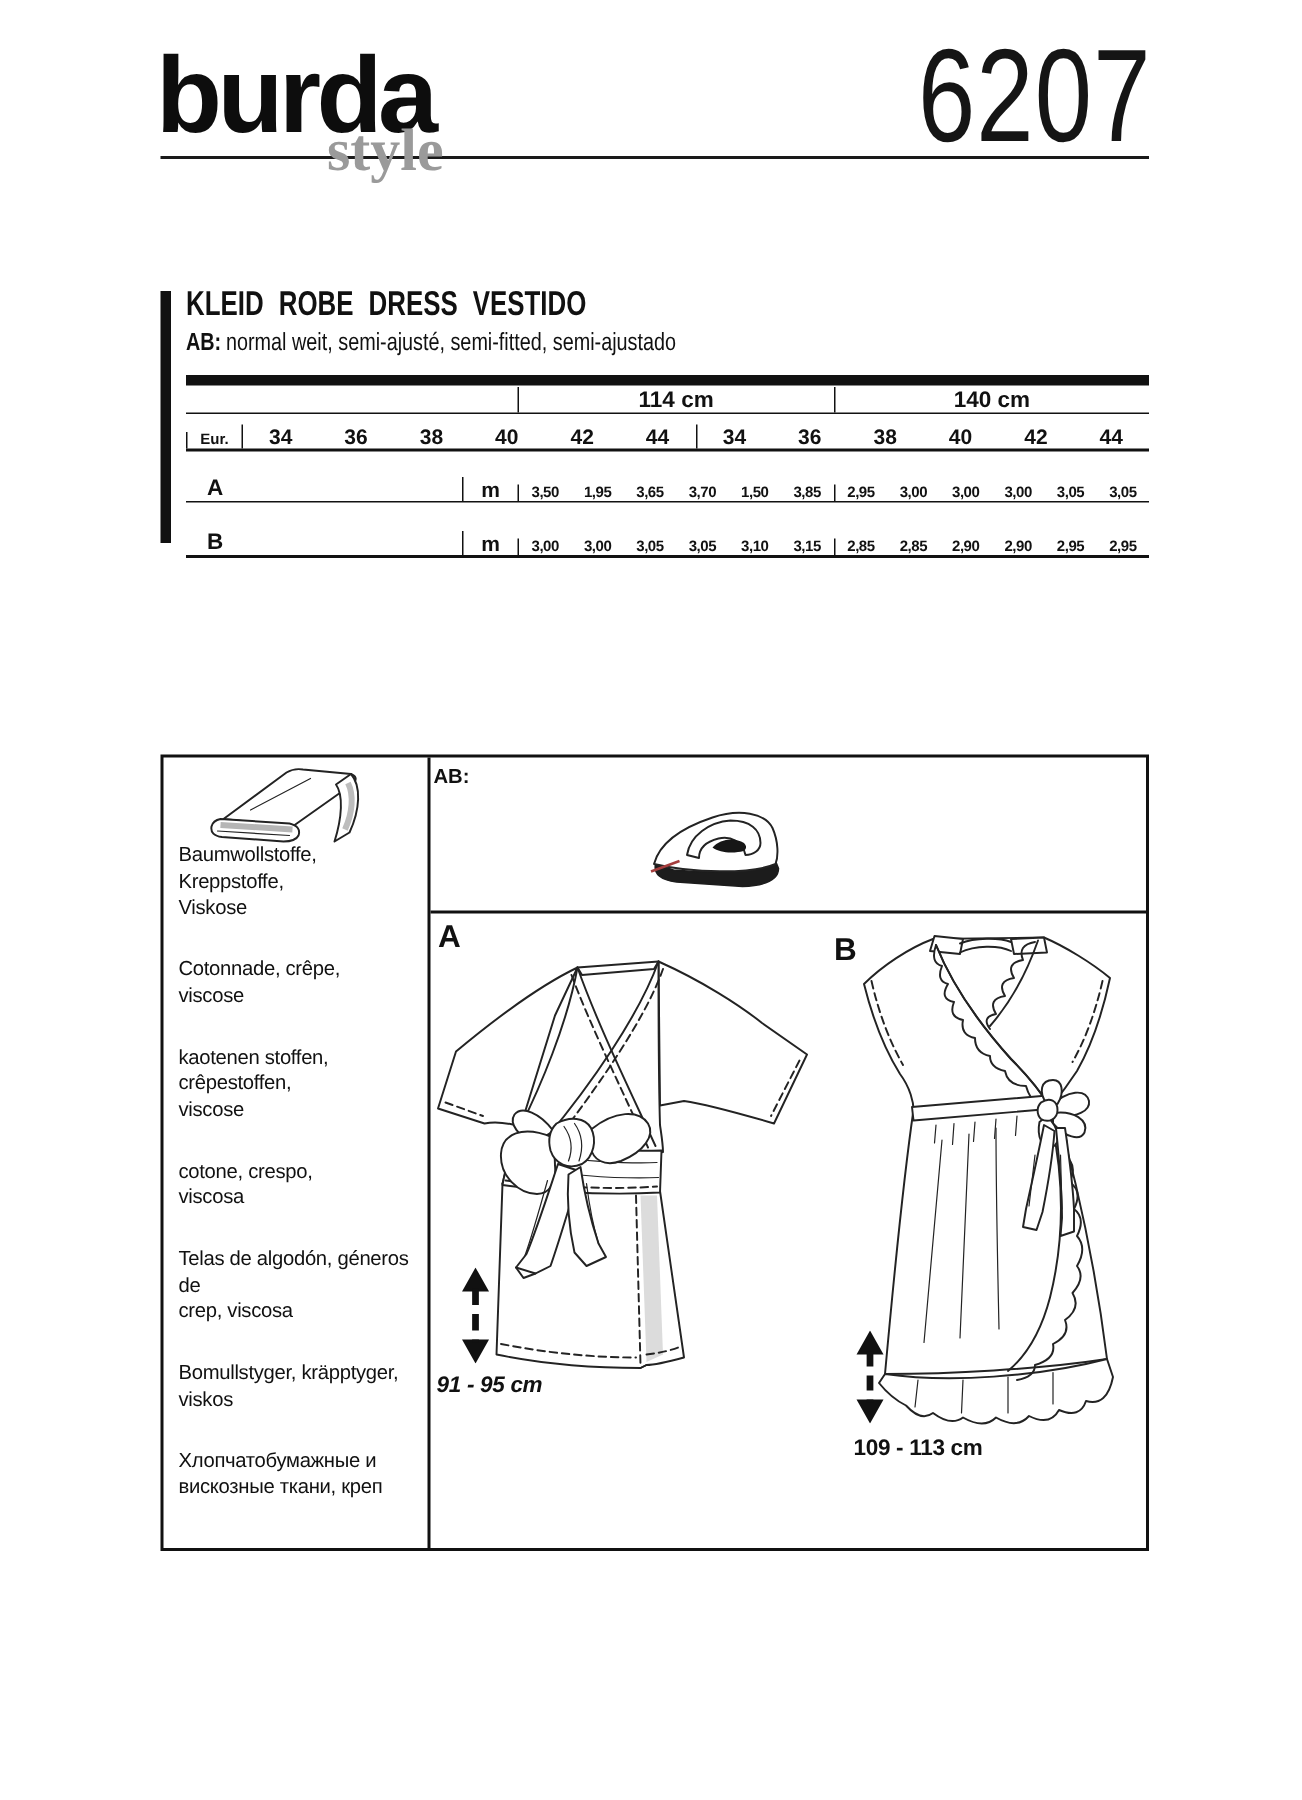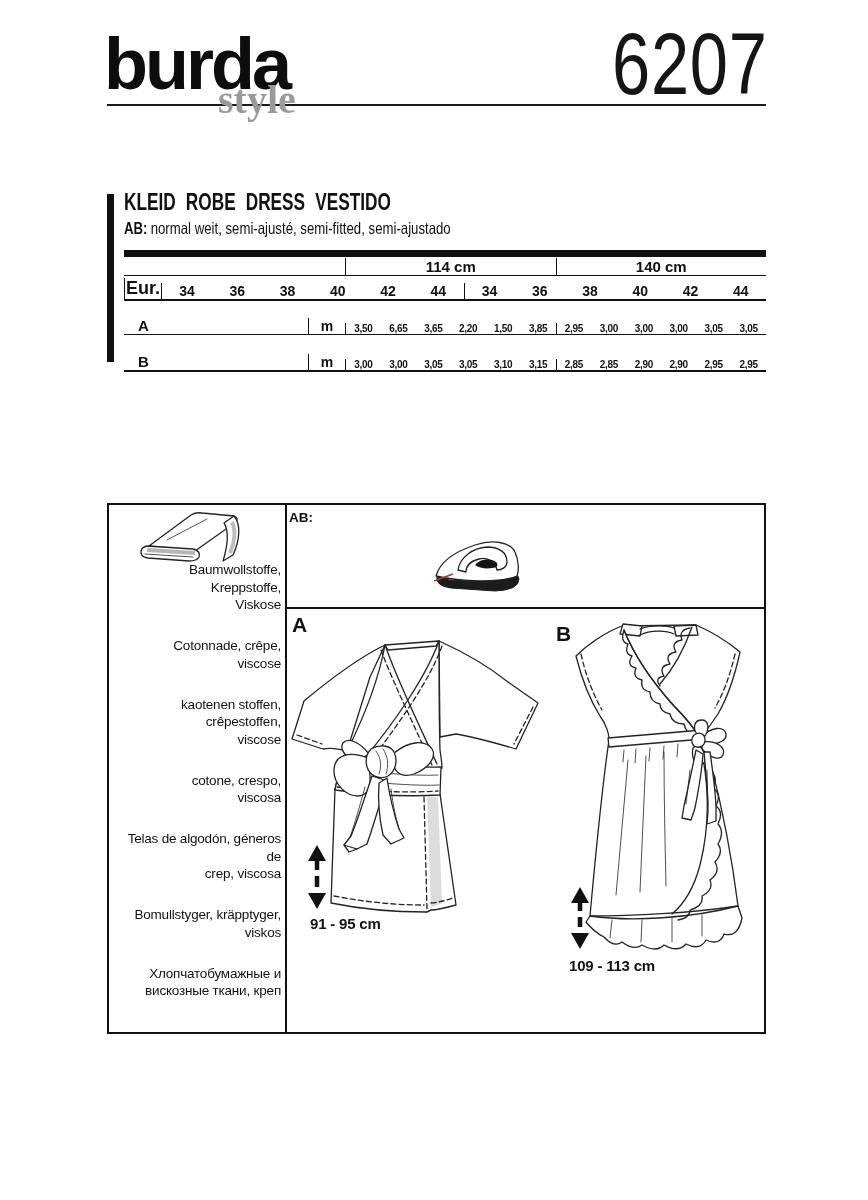--- a/index.html
+++ b/index.html
@@ -27,31 +27,31 @@
   .trow.r1{height:18px;border-bottom:1.5px solid #111;}
   .trow.r2{height:23px;border-bottom:2.5px solid #111;}
   .trow.r3{height:33px;border-bottom:1.5px solid #111;}
   .trow.r4{height:35px;border-bottom:2px solid #111;}
   .c-label{width:184px;display:flex;align-items:center;}
   .c-eur{width:36px;border-left:1.5px solid #111;display:flex;align-items:center;justify-content:center;}
   .c-g{flex:1;border-left:1.5px solid #111;display:flex;align-items:center;}
   .c-g .cell{flex:1;text-align:center;}
   .ftable .hdr-group{width:100%;text-align:center;font-size:15px;font-weight:bold;}
   .ftable .hdr-label{font-size:13px;font-weight:bold;word-spacing:4px;letter-spacing:-.2px;padding-left:1px;white-space:nowrap;}
-  .ftable .hdr-eur{font-size:18px;font-weight:bold;}
+  .ftable .hdr-eur{font-size:10px;font-weight:bold;}
   .ftable .size{font-size:14px;font-weight:bold;}
   .ftable .rlab{font-size:15px;font-weight:bold;padding-left:14px;}
   .ftable .unit{font-size:14px;font-weight:bold;}
   .ftable .val{font-size:10px;font-weight:bold;letter-spacing:-.3px;}
 
   
   .info-box{left:107px;top:503px;width:659px;height:531px;border:2px solid #111;box-sizing:border-box;}
   .left-col{position:absolute;left:0;top:0;width:176px;height:100%;border-right:2px solid #111;box-sizing:content-box;}
   .fabric-list{position:absolute;left:10px;top:56px;width:162px;}
-  .fabric-list p{margin:0 0 23.5px 0;font-size:13.5px;line-height:17.5px;letter-spacing:-.2px;text-align:right;}
+  .fabric-list p{margin:0 0 23.5px 0;font-size:13.5px;line-height:17.5px;letter-spacing:-.2px;}
   .interfacing-label{left:180px;top:5px;font-size:13.5px;font-weight:bold;}
   .interfacing-lines{left:206px;top:5px;font-size:13.5px;line-height:18.5px;letter-spacing:-.1px;}
   .divider-h{left:178px;top:102px;right:0;height:2px;background:#111;}
   .view-label{font-size:21px;font-weight:bold;}
   .length-label{font-size:15px;font-weight:bold;letter-spacing:-.2px;white-space:nowrap;}
 
   .footer-line{left:106px;top:1046px;font-size:16.5px;letter-spacing:-.1px;color:#151515;white-space:nowrap;}
 
   svg{display:block;}
   .sk{stroke:#232323;fill:none;stroke-width:1.3;stroke-linecap:round;stroke-linejoin:round;}
@@ -109,23 +109,23 @@
     </div>
     <div class="trow r3">
       <div class="c-label">
           <span class="rlab">A</span>
         </div>
       <div class="c-eur">
           <span class="unit">m</span>
         </div>
       <div class="c-g">
           <div class="cell val">3,50</div>
-          <div class="cell val">6,65</div>
+          <div class="cell val">1,95</div>
           <div class="cell val">3,65</div>
-          <div class="cell val">2,20</div>
+          <div class="cell val">3,70</div>
           <div class="cell val">1,50</div>
           <div class="cell val">3,85</div>
         </div>
       <div class="c-g">
           <div class="cell val">2,95</div>
           <div class="cell val">3,00</div>
           <div class="cell val">3,00</div>
           <div class="cell val">3,00</div>
           <div class="cell val">3,05</div>
           <div class="cell val">3,05</div>
@@ -225,21 +225,21 @@
       <path class="skw" d="M97,141 C100,162 105,180 109,192 L114,201 L101,207 L93,198 C89,180 88,160 89,146 Z"></path>
       <path class="sk thin" d="M75,150 C70,168 65,186 60,200 M101,152 C103,168 106,182 109,192"></path>
       <path class="skw" d="M81,112 C90,107 100,108 104,115 C108,123 106,134 98,139 C89,143 80,139 77,130 C75,122 77,116 81,112 Z"></path>
       <path class="sk thin" d="M86,114 C91,121 92,129 89,137 M93,112 C98,119 99,128 96,137"></path>
     </svg>
     <svg class="abs" style="left:198px;top:340px;" width="20" height="64" viewBox="0 0 20 64">
       <path d="M10,0 L1,16 L19,16 Z" fill="#111"></path>
       <path d="M10,64 L1,48 L19,48 Z" fill="#111"></path>
       <line x1="10" y1="14" x2="10" y2="50" stroke="#111" stroke-width="4.5" stroke-dasharray="11 6"></line>
     </svg>
-    <div class="abs length-label" style="left:201px;top:410px;">91 - 95 cm</div>
+    <div class="abs length-label" style="left:182px;top:410px;font-style:italic;">91 - 95 cm</div>
 
     <div class="abs view-label" style="left:447px;top:117px;">B</div>
     <svg class="abs" style="left:463px;top:115px;" width="172" height="332" viewBox="0 0 172 332">
 
       <path class="skw" d="M37,120 L130,112 C144,160 158,222 166,286 C120,293 60,296 18,296 C24,230 30,168 37,120 Z"></path>
       <path class="sk thin" d="M56,140 C52,185 48,230 44,275 M74,136 C72,180 70,225 68,272 M92,132 C92,176 93,220 94,266"></path>
 
       <path class="skw" d="M18,296 C60,302 120,298 166,286 L170,298 Q166,318 152,314 Q148,326 134,320 Q128,331 114,324 Q106,333 92,325 Q84,333 70,325 Q62,331 50,322 Q42,328 32,317 Q22,312 14,302 Z"></path>
       <path class="sk thin" d="M40,300 L38,318 M70,300 L69,322 M100,298 L100,322 M130,295 L130,316"></path>
 

